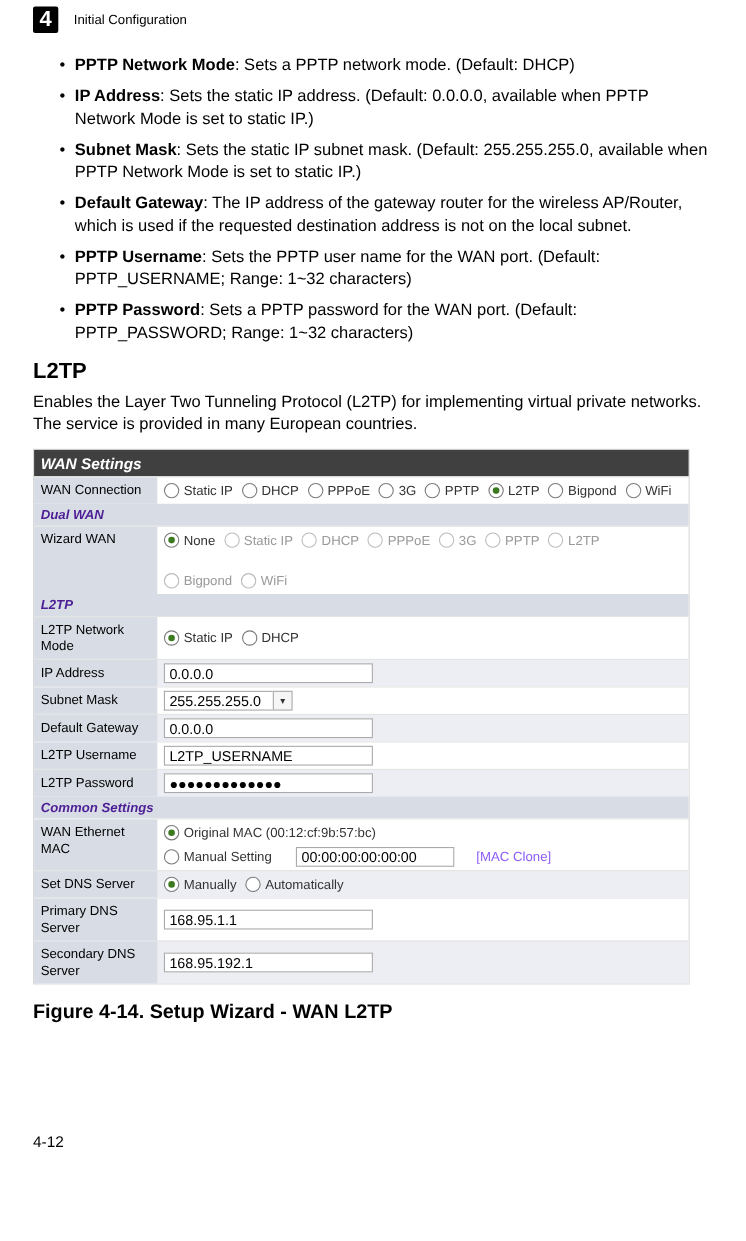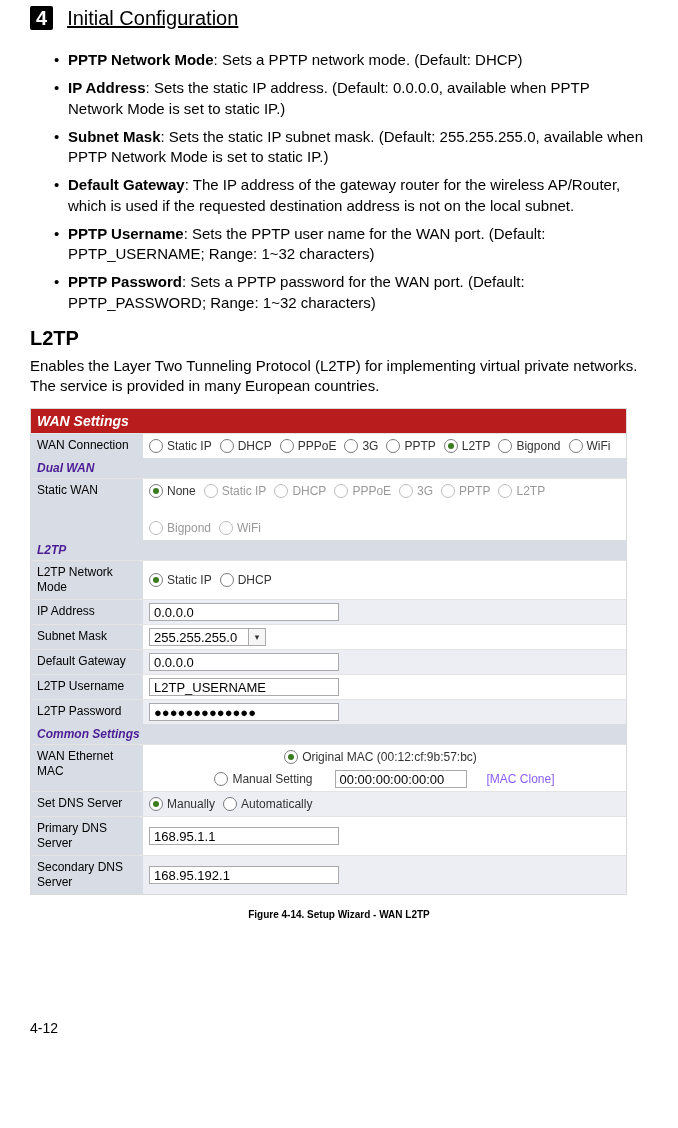--- a/index.html
+++ b/index.html
@@ -23,22 +23,21 @@
   .chapter-badge {
     background: #000;
     color: #fff;
     font-weight: bold;
     font-size: 20px;
     padding: 2px 6px;
     border-radius: 2px;
     line-height: 1;
   }
   .header-title {
-    font-size: 20px;
-    text-decoration: underline;
+    font-size: 12px;
   }
   .bullets {
     margin: 20px 0 6px 0;
     padding: 0 0 0 24px;
   }
   .bullets li {
     list-style: none;
     margin-bottom: 8px;
     font-size: 15px;
     line-height: 1.35;
@@ -65,21 +64,21 @@
   
   .panel {
     border: 1px solid #d9d9d9;
     font-family: Verdana, Arial, sans-serif;
     font-size: 12px;
     color: #333;
     width: 595px;
     margin-left: 0;
   }
   .panel-title {
-    background: #b91c1c;
+    background: #404040;
     color: #fff;
     font-weight: bold;
     font-style: italic;
     padding: 4px 6px;
     font-size: 14px;
   }
   .sub-title {
     background: #d7dce5;
     color: #4c1d95;
     font-weight: bold;
@@ -140,41 +139,41 @@
   .txtfield {
     border: 1px solid #aaa;
     padding: 1px 4px;
     font-size: 13px;
     font-family: Verdana, Arial, sans-serif;
     background: #fff;
     height: 18px;
     box-sizing: border-box;
   }
   .txtfield.w190 { width: 190px; }
-  .txtfield.w160 { width: 132px; }
+  .txtfield.w160 { width: 144px; }
   .selectbox {
     display:inline-flex;
     align-items:center;
   }
   .selectbox .txtfield { width: 99px; border-right:none; }
   .select-btn {
     border:1px solid #aaa;
     width:18px; height:18px;
     display:inline-flex;
     align-items:center;
     justify-content:center;
     background:#f6f6f6;
     font-size:9px;
     box-sizing:border-box;
   }
   .linkish { color:#8b5cf6; margin-left:6px; }
   .figure-caption {
-    text-align: center;
+    text-align: left;
     font-weight: bold;
-    font-size: 10px;
+    font-size: 18px;
     margin: 14px 0 0 0;
   }
   .page-num {
     margin-top: 100px;
     font-size: 14px;
   }
 </style>
 </head>
 <body>
 
@@ -234,21 +233,21 @@
           </span>
           <span class="radio">
             <span class="radio-circle"></span>
             <span>WiFi</span>
           </span>
         </div>
     </div>
 
     <div class="sub-title">Dual WAN</div>
     <div class="row">
-      <div class="label">Static WAN</div>
+      <div class="label">Wizard WAN</div>
       <div class="value" id="backup-opts">
           <span class="radio checked">
             <span class="radio-circle">
               <span class="radio-dot"></span>
             </span>
             <span>None</span>
           </span>
           <span class="radio dim">
             <span class="radio-circle"></span>
             <span>Static IP</span>
@@ -330,21 +329,21 @@
     <div class="row alt">
       <div class="label">L2TP Password</div>
       <div class="value">
           <input class="txtfield w190" value="●●●●●●●●●●●●●" style="">
         </div>
     </div>
 
     <div class="sub-title">Common Settings</div>
     <div class="row">
       <div class="label">WAN Ethernet MAC</div>
-      <div class="value" style="flex-direction:column;align-items:center;gap:4px">
+      <div class="value" style="flex-direction:column;align-items:flex-start;gap:4px">
         <span class="radio checked">
             <span class="radio-circle">
               <span class="radio-dot"></span>
             </span>
             <span>Original MAC (00:12:cf:9b:57:bc)</span>
           </span>
         <span style="display:flex;align-items:center;gap:14px">
           <span class="radio">
               <span class="radio-circle"></span>
               <span>Manual Setting</span>

